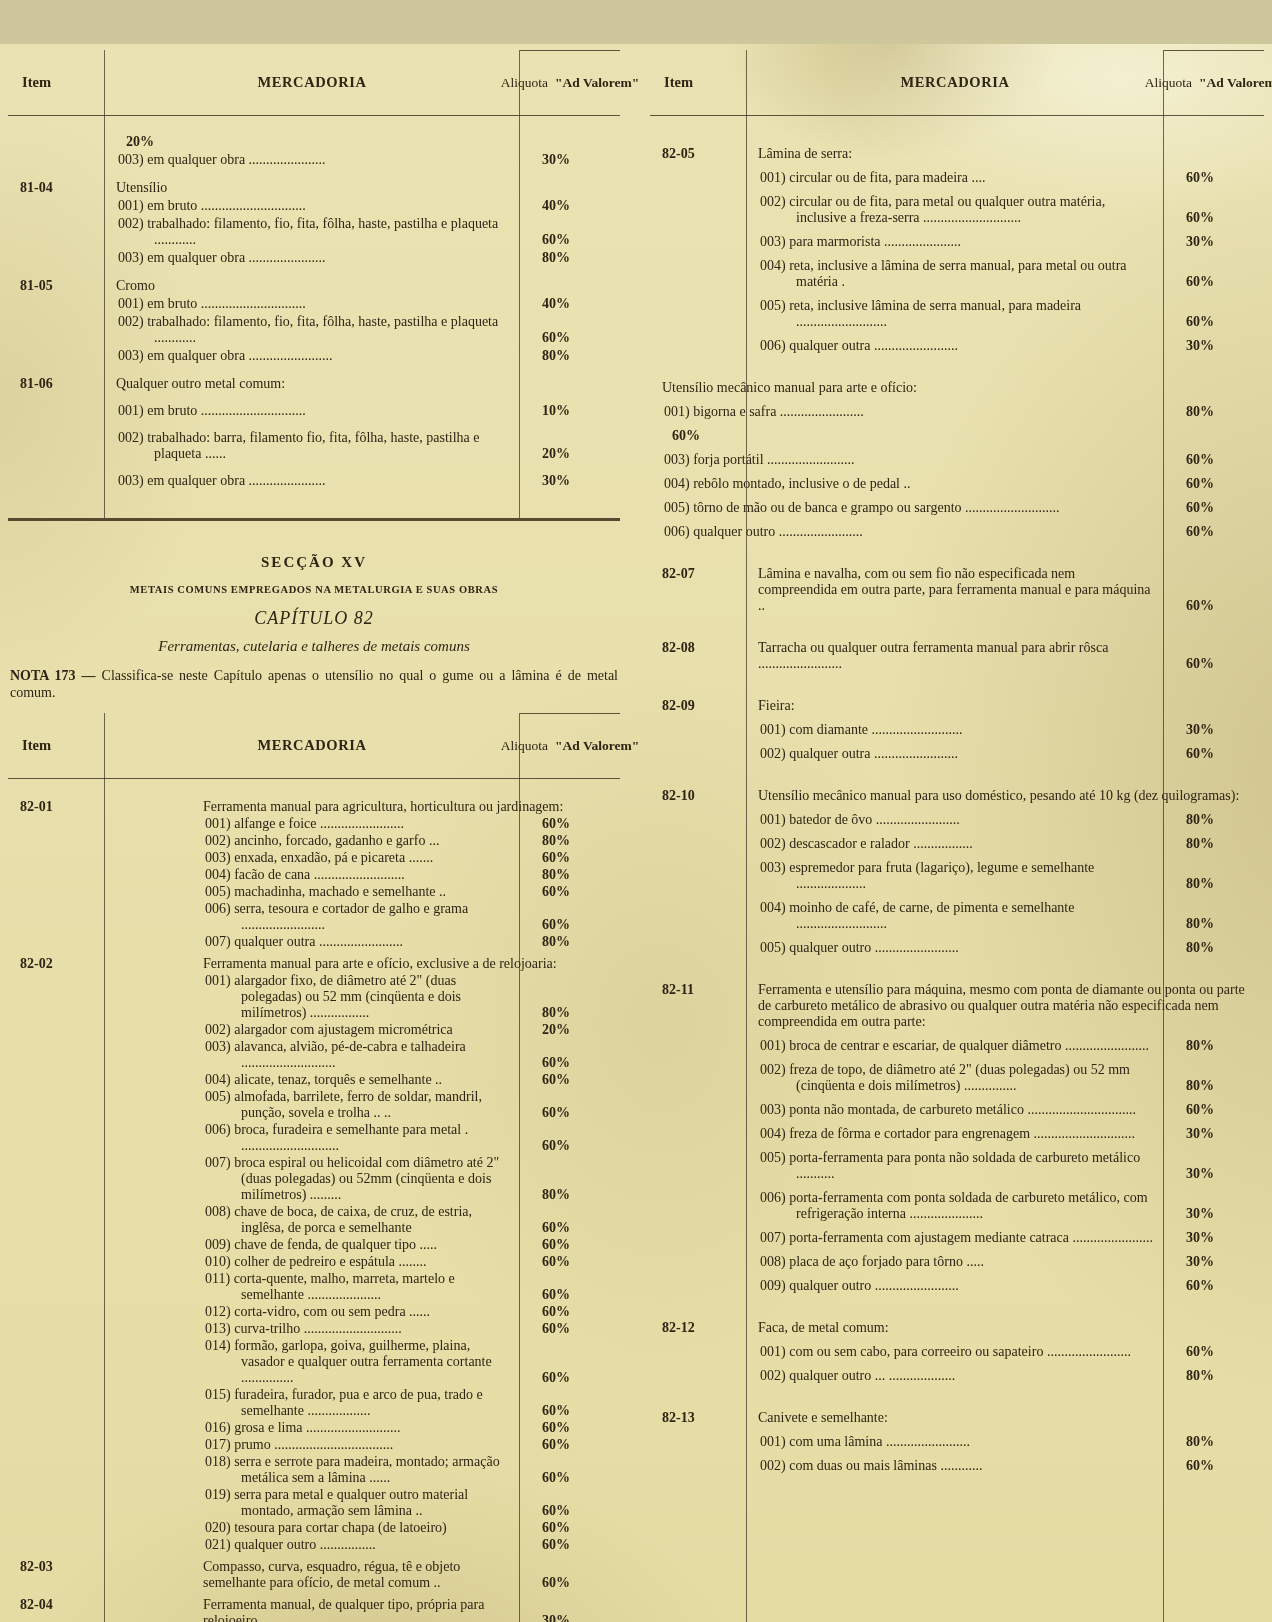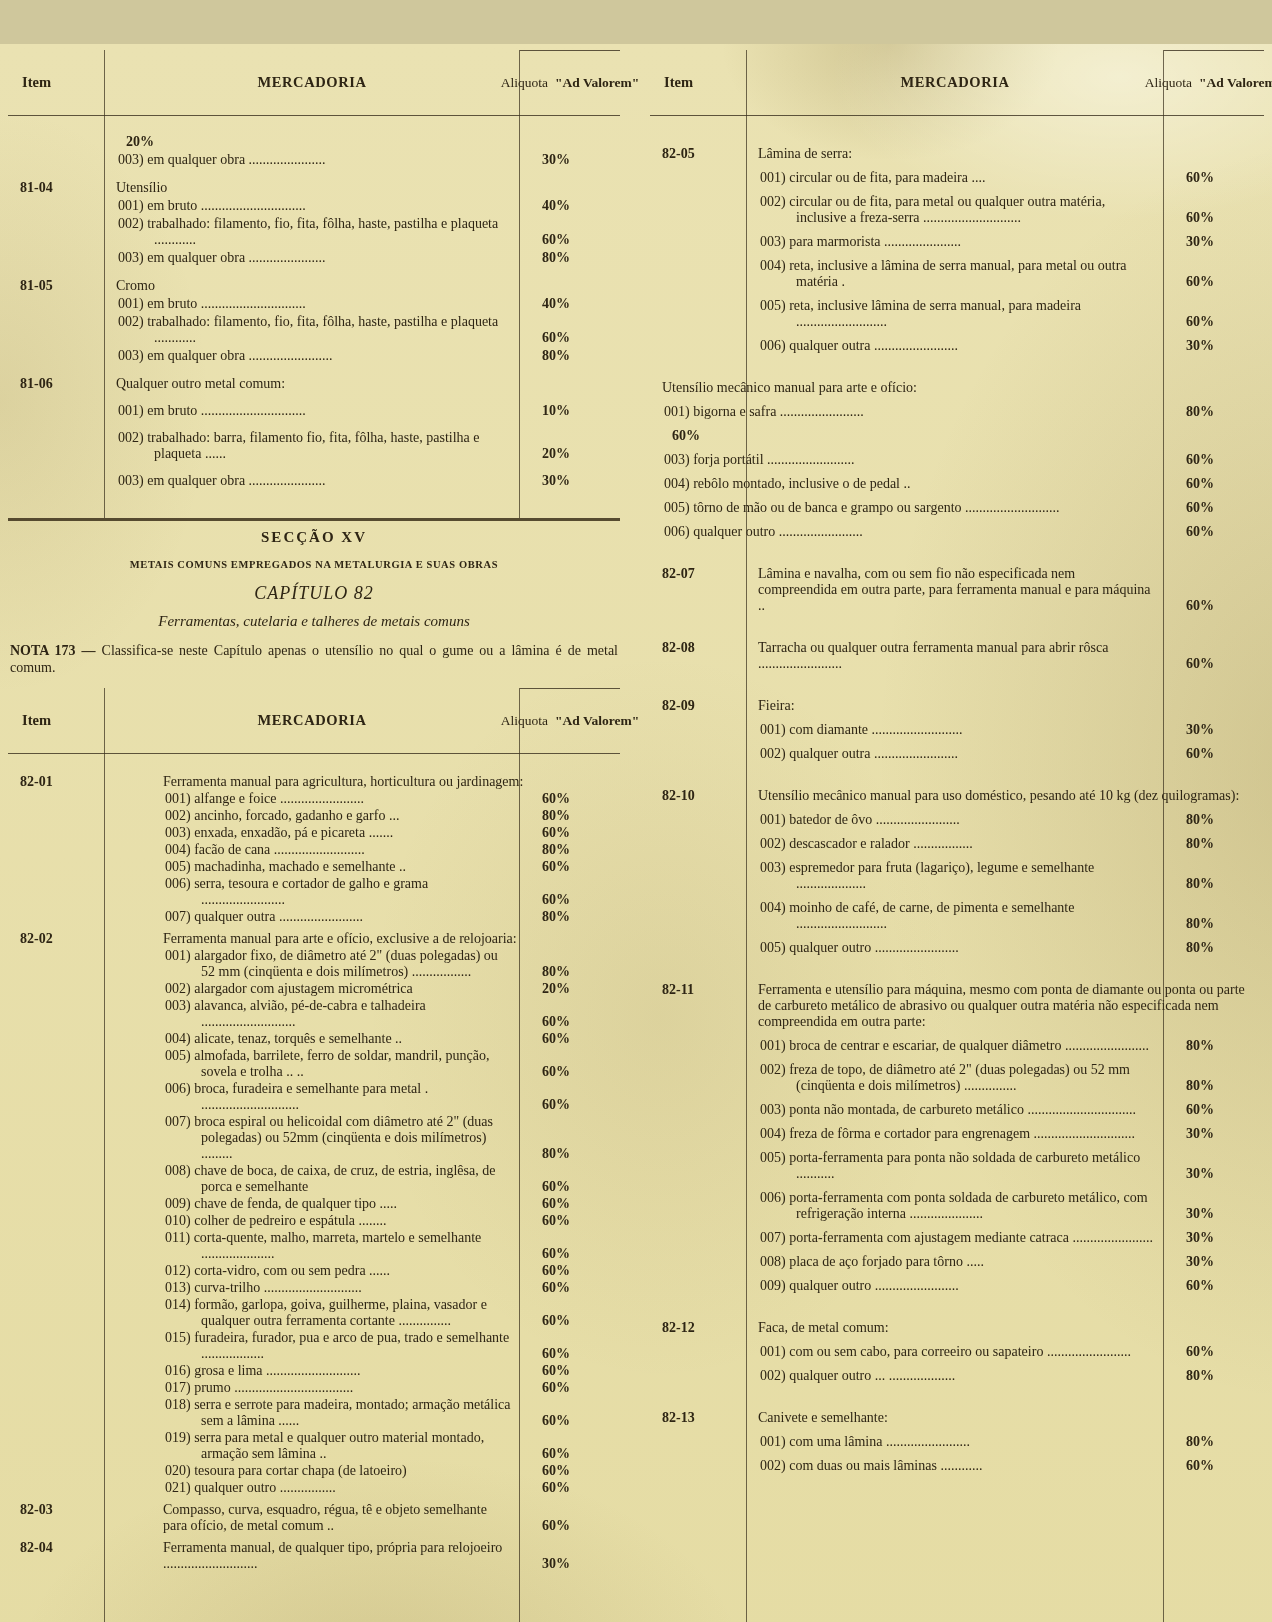--- a/index.html
+++ b/index.html
@@ -35,38 +35,38 @@
   .h-merc { flex:1; font-weight:bold; font-size:14.5px; letter-spacing:.6px; display:flex; align-items:center; justify-content:center; }
   .h-rate { width:100px; border-top:1px solid rgba(58,48,30,.8); display:flex; flex-direction:row; align-items:center; justify-content:center; gap:7px; font-size:13.5px; }
   .h-rate .a2 { font-weight:bold; white-space:nowrap; }
 
   .tbody { padding-top:18px; }
   .t2 .tbody { padding-top:20px; }
   .t3 .tbody { padding-top:30px; }
 
   .trow { display:flex; }
   .t1 .trow { margin-bottom:10px; }
-  .t2 .trow { margin-bottom:5px; }
+  .t2 .trow { margin-bottom:5px;gap:40px; }
   .t3 .trow { margin-bottom:18px; }
   .c-item { width:96px; padding-left:12px; font-weight:bold; font-size:14px; line-height:16px; }
   .c-body { flex:1; display:flex; flex-direction:column; min-width:0; }
 
   .entry { display:flex; }
   .t1 .entry { margin-bottom:2px; }
   .t2 .entry { margin-bottom:1px;padding-left:47px; }
   .t3 .entry { margin-bottom:8px; }
   .t1 .spread .entry { margin-bottom:11px; }
 
   .e-desc { flex:1; font-size:14px; line-height:16px; padding:0 8px 0 12px; min-width:0; }
   .sub-desc { padding-left:50px; text-indent:-36px; }
   .e-rate { width:100px; flex:0 0 100px; font-weight:bold; font-size:14px; line-height:16px; text-align:left; padding-left:22px; align-self:flex-end; }
 
   .t1 { border-bottom:3px solid rgba(60,48,26,.85); padding-bottom:8px; }
 
-  .section { text-align:center; padding:8px 2px 12px 2px; }
+  .section { text-align:center; padding:33px 2px 12px 2px; }
   .sec-title { font-weight:bold; font-size:15px; letter-spacing:2px; margin-bottom:13px; }
   .sec-sub { font-weight:bold; font-size:10.5px; letter-spacing:.6px; margin-bottom:13px; }
   .sec-cap { font-style:italic; font-size:18px; letter-spacing:1px; margin-bottom:9px; }
   .sec-capt { font-style:italic; font-size:15px; margin-bottom:12px; }
   .sec-note { text-align:justify; font-size:14px; line-height:17px; }
   .nota-label { font-weight:bold; }
 </style>
 </head>
 <body>
 

